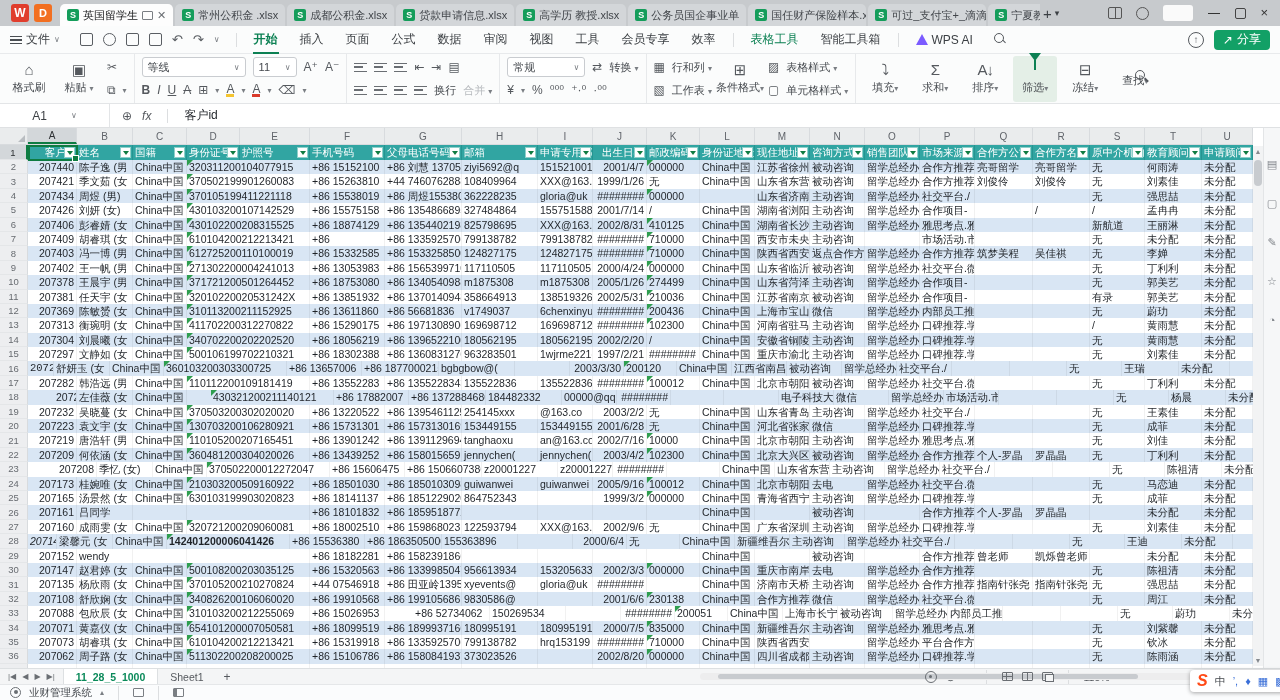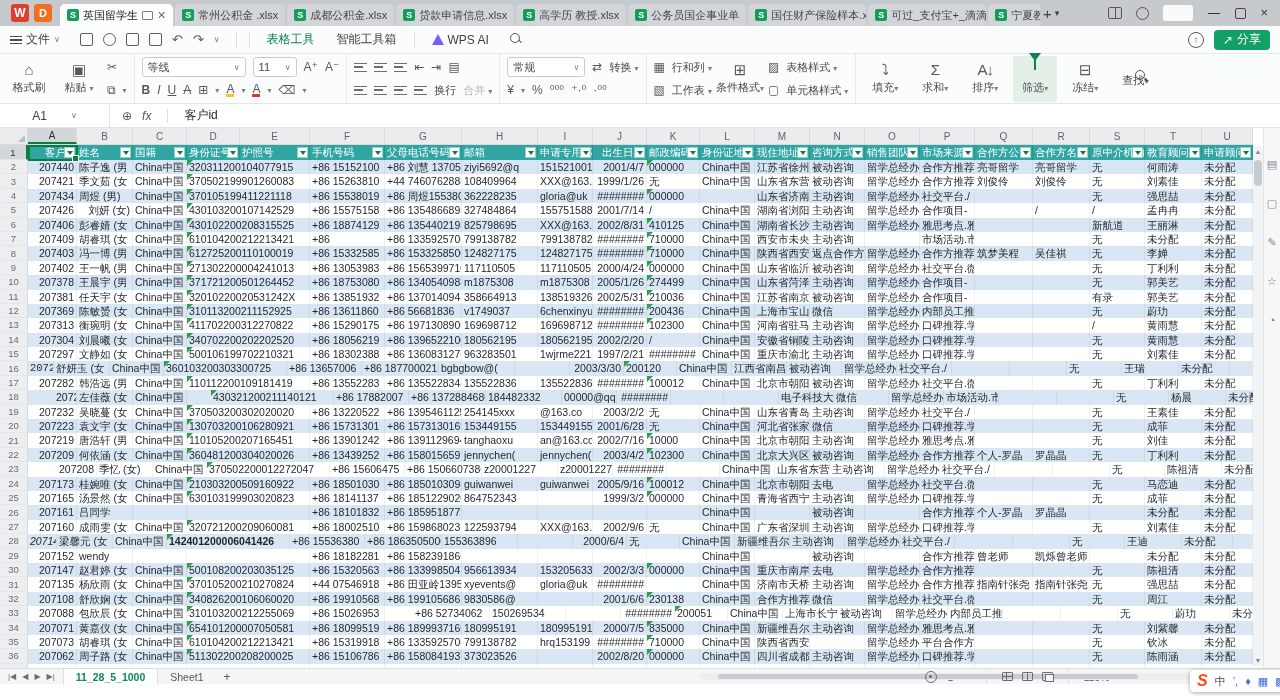--- a/index.html
+++ b/index.html
@@ -226,20 +226,32 @@
     <div class="qicons">
       <span class="qi"></span>
       <span class="qi round"></span>
       <span class="qi"></span>
       <span class="qi"></span>
       <span class="undo">↶</span>
       <span class="undo">↷</span>
       <span class="caret">∨</span>
     </div>
     <div class="vsep"></div>
+    <div id="menus" style="display:flex;align-items:center;">
+        <div class="mitem active">开始</div>
+        <div class="mitem">插入</div>
+        <div class="mitem">页面</div>
+        <div class="mitem">公式</div>
+        <div class="mitem">数据</div>
+        <div class="mitem">审阅</div>
+        <div class="mitem">视图</div>
+        <div class="mitem">工具</div>
+        <div class="mitem">会员专享</div>
+        <div class="mitem">效率</div>
+      </div>
     <div class="vsep"></div>
     <div class="mitem green">表格工具</div>
     <div class="mitem">智能工具箱</div>
     <div class="vsep"></div>
     <div class="mitem">
       <span class="ai-tri"></span>
       <span>WPS AI</span>
     </div>
     <div class="searchic"></div>
     <div class="mb-right">
@@ -526,21 +538,21 @@
           <div class="cell" style="width: 55px;"><span>社交平台./</span></div>
           <div class="cell" style="width: 58px;"><span></span></div>
           <div class="cell" style="width: 57px;"><span></span></div>
           <div class="cell" style="width: 55px;"><span>无</span></div>
           <div class="cell" style="width: 57px;"><span>强思喆</span></div>
           <div class="cell" style="width: 51px;"><span>未分配</span></div>
         </div>
         <div class="grow white">
           <div class="rnum">5</div>
           <div class="cell r" style="width: 49px;"><span>207426</span></div>
-          <div class="cell" style="width: 56px; text-align: right;"><span>刘妍 (女)</span></div>
+          <div class="cell" style="width: 56px;"><span>刘妍 (女)</span></div>
           <div class="cell" style="width: 54px;"><span>China中国</span></div>
           <div class="cell noclip tri" style="width: 53px;"><span>430103200107142529</span></div>
           <div class="cell" style="width: 70px;"><span></span></div>
           <div class="cell" style="width: 75px;"><span>+86 15575158</span></div>
           <div class="cell" style="width: 77px;"><span>+86 1354866895</span></div>
           <div class="cell" style="width: 76px;"><span>327484864</span></div>
           <div class="cell" style="width: 55px;"><span>155751588</span></div>
           <div class="cell r" style="width: 54px;"><span>2001/7/14</span></div>
           <div class="cell" style="width: 53px;"><span>/</span></div>
           <div class="cell" style="width: 55px;"><span>China中国</span></div>
@@ -1364,20 +1376,29 @@
       <span class="viewic page"></span>
       <span class="vsep"></span>
       <span>115%</span>
       <span class="caret">∨</span>
       <span>−</span>
       <span style="width:92px;"></span>
       <span>⤢</span>
     </div>
   </div>
 
+  <div class="appbar">
+    <span class="avatar"></span>
+    <span>业财管理系统</span>
+    <span class="caret">▴</span>
+    <span class="vsep"></span>
+    <span class="abic"></span>
+    <span class="vsep"></span>
+    <span class="abic l"></span>
+  </div>
 
   <div class="ime">
     <span class="slogo">S</span>
     <span class="imeit dark">中</span>
     <span class="imeit">’,</span>
     <span class="imeit">♦</span>
     <span class="imeit">▦</span>
     <span class="imeit">▩</span>
   </div>
 

